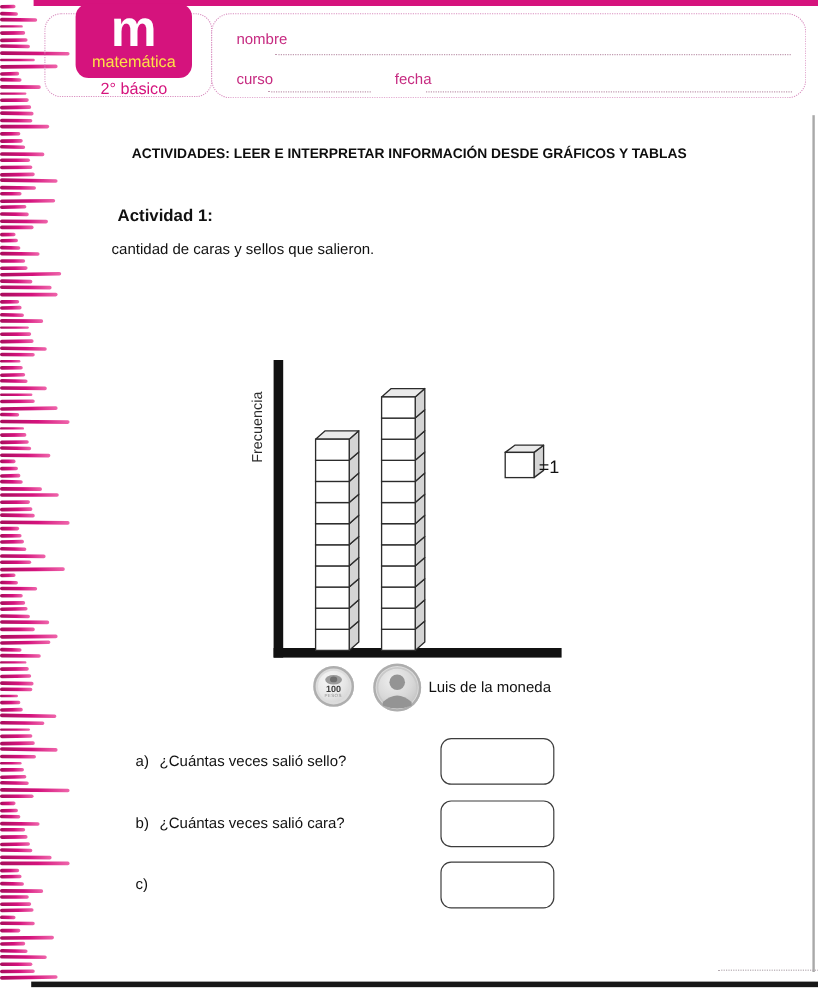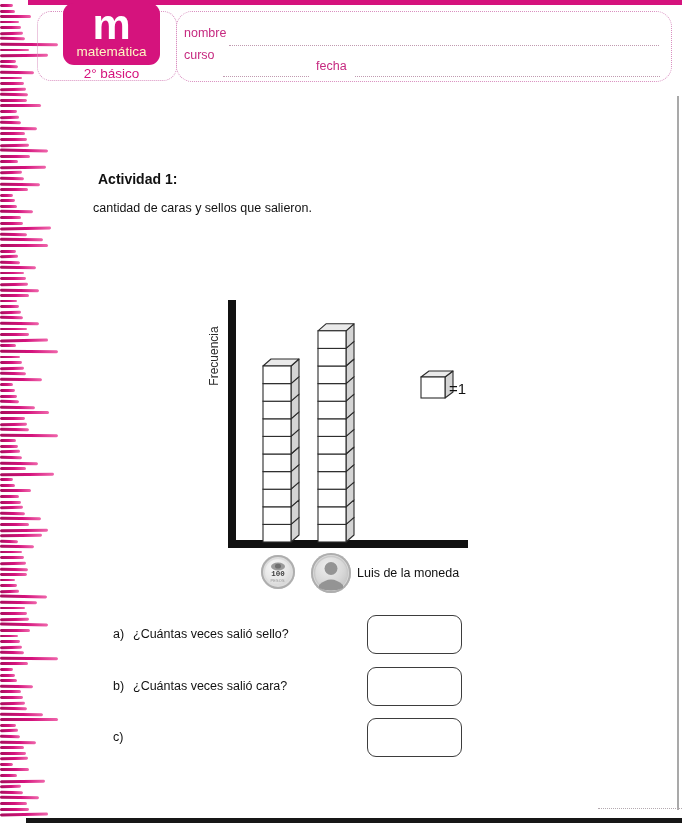--- a/index.html
+++ b/index.html
@@ -14,27 +14,27 @@
   #binding{position:absolute;left:0;top:4px;width:62px;height:816px;}
   #binding .stroke{position:absolute;left:0;height:2.6px;border-radius:2px;
         background:linear-gradient(90deg,#a80d5c,#d5137d 55%,#ef66ab);}
 
   
   .logo-frame{position:absolute;left:37px;top:11px;width:138px;height:68px;
         border:1.5px dotted #d98fc0;border-radius:14px;}
   .logo-card{position:absolute;left:63px;top:3px;width:97px;height:62px;background:#d5137d;
         border-radius:11px;display:flex;flex-direction:column;align-items:center;justify-content:flex-start;}
   .logo-letter{color:#fff;font-weight:bold;font-size:43px;line-height:40px;margin-top:1px;}
-  .logo-title{color:#fef9c3;font-size:13.5px;line-height:14px;margin-top:1px;}
+  .logo-title{color:#fde047;font-size:13.5px;line-height:14px;margin-top:1px;}
   .logo-grade{position:absolute;left:63px;top:66px;width:97px;text-align:center;
         color:#d5137d;font-size:13.5px;}
 
   .fields-box{position:absolute;left:176px;top:11px;width:494px;height:69px;
         border:1.5px dotted #d98fc0;border-radius:16px;}
-  .field-label{position:absolute;font-size:12.5px;color:#c62a80;}
+  .field-label{position:absolute;font-size:12.5px;color:#c62a80;margin-left:13px;}
   .field-line{position:absolute;height:0;border-top:1.5px dotted #c09ab0;cursor:text;}
 
   
   .main-title{position:absolute;left:0;top:123px;width:682px;text-align:center;
         font-weight:bold;font-size:11.5px;color:#0d0d0d;}
   .activity-heading{position:absolute;left:98px;top:171px;font-weight:bold;font-size:14px;}
   .activity-desc{position:absolute;left:93px;top:201px;font-size:12.5px;line-height:15.5px;white-space:nowrap;}
 
   
   .chart-title{position:absolute;left:215px;top:272px;width:290px;text-align:center;
@@ -45,21 +45,21 @@
   .chart-xlabel{position:absolute;left:357px;top:566px;font-size:12.5px;color:#111;}
 
   
   .coin{position:absolute;border-radius:50%;
         background:radial-gradient(circle at 40% 35%, #f8f8f8 0%, #e6e6e6 45%, #bdbdbd 100%);
         box-shadow:inset 0 0 0 2px #aeaeae, inset 0 0 0 4px #dcdcdc;
         display:flex;flex-direction:column;align-items:center;justify-content:center;}
   .coin-sello{left:261px;top:555px;width:34px;height:34px;}
   .coin-cara{left:311px;top:553px;width:40px;height:40px;
         background:radial-gradient(circle at 42% 35%, #efefef 0%, #d8d8d8 45%, #b0b0b0 100%);}
-  .coin-value{font-size:7.5px;font-weight:bold;color:#3c3c3c;line-height:7px;font-family:Liberation Mono, monospace;}
+  .coin-value{font-size:7.5px;font-weight:bold;color:#3c3c3c;line-height:7px;}
   .coin-sub{font-size:5px;color:#8f8f8f;line-height:5px;transform:scale(.75);letter-spacing:.4px;}
 
   
   .qrow{position:absolute;left:113px;width:380px;height:40px;}
   .qletter{position:absolute;left:0;top:12px;font-size:12.5px;color:#111;}
   .qtext{position:absolute;left:20px;top:12px;font-size:12.5px;color:#111;white-space:nowrap;}
   .answer-box{position:absolute;left:254px;top:0;width:93px;height:37px;background:#fff;
         border:1.6px solid #3d3d3d;border-radius:9px;cursor:text;}
 </style>
 </head>
@@ -223,25 +223,26 @@
   <div class="logo-frame"></div>
   <div class="logo-card">
     <div class="logo-letter">m</div>
     <div class="logo-title">matemática</div>
   </div>
   <div class="logo-grade">2° básico</div>
 
   <div class="fields-box"></div>
   <span class="field-label" style="left:184px;top:26px;">nombre</span>
   <div class="field-line" style="left:229px;top:45px;width:430px;"></div>
-  <span class="field-label" style="left:184px;top:48px;">curso</span>
+  <span class="field-label" style="left:184px;top:59px;">curso</span>
   <div class="field-line" style="left:223px;top:76px;width:86px;"></div>
   <span class="field-label" style="left:316px;top:59px;">fecha</span>
   <div class="field-line" style="left:355px;top:76px;width:305px;"></div>
 
+  <div class="main-title">ACTIVIDADES: LEER E INTERPRETAR INFORMACIÓN DESDE GRÁFICOS Y TABLAS</div>
   <div class="activity-heading">Actividad 1:</div>
   <div class="activity-desc">
     <div>cantidad de caras y sellos que salieron.</div>
   </div>
 
   <div class="chart-ylabel">Frecuencia</div>
   <div id="chart-host"><svg width="290" height="310" viewBox="195 268 290 310" xmlns="http://www.w3.org/2000/svg">
         <rect x="228" y="300" width="8" height="248" fill="#111111"></rect>
         <rect x="228" y="540" width="240" height="8" fill="#111111"></rect>
         <polygon points="291,524.4 299,517.4 299,535 291,542" fill="#d4d4d4" stroke="#2b2b2b" stroke-width="1.1" stroke-linejoin="round"></polygon>

